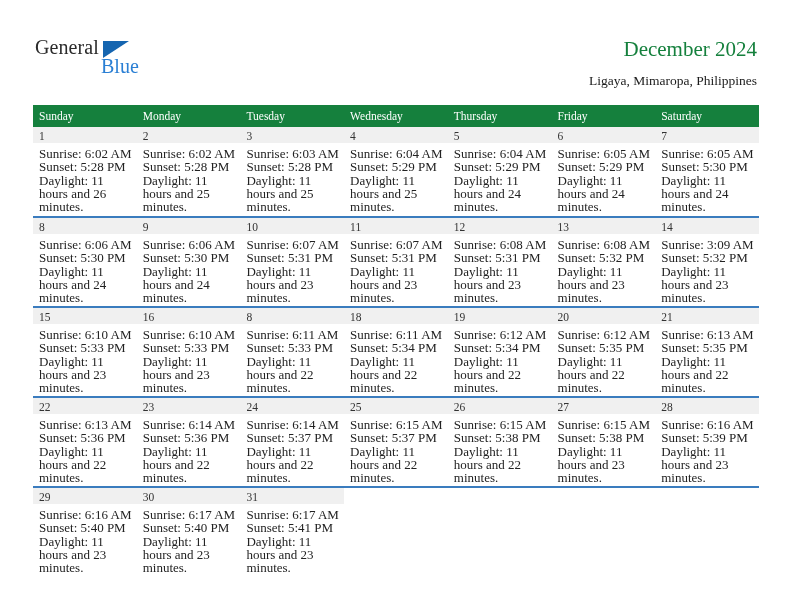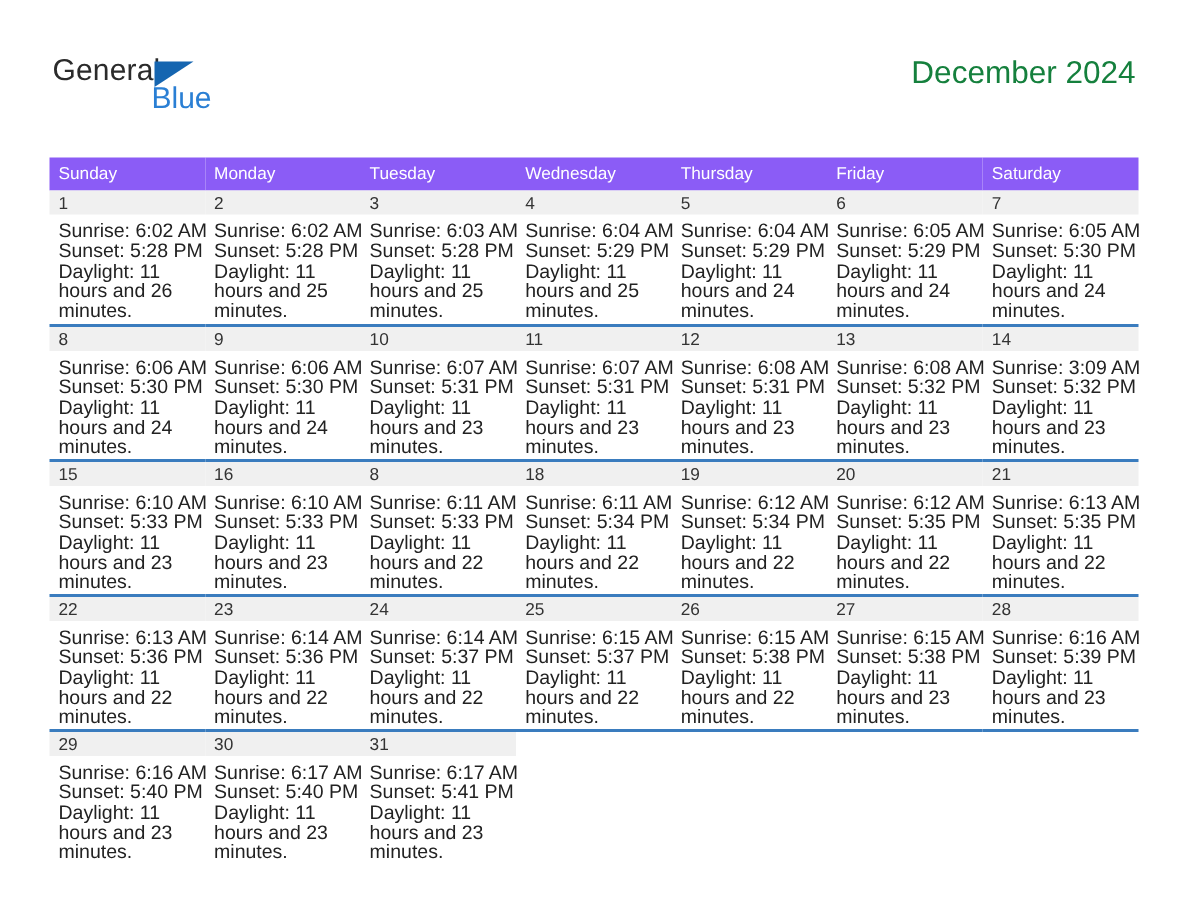--- a/index.html
+++ b/index.html
@@ -12,20 +12,21 @@
     background: #ffffff;
     font-family: "Liberation Sans", sans-serif;
     color: #000000;
     overflow: hidden;
   }
   .page {
     position: relative;
     width: 792px;
     height: 612px;
     box-sizing: border-box;
+    font-family: Liberation Serif, serif;
   }
 
   
   .header {
     position: absolute;
     left: 0;
     top: 0;
     width: 792px;
     height: 100px;
   }
@@ -90,21 +91,21 @@
   
   .calendar {
     position: absolute;
     left: 33px;
     top: 105px;
     width: 726px;
     border-collapse: collapse;
     table-layout: fixed;
   }
   .calendar th {
-    background: #8b5cf6;
+    background: #15803d;
     color: #ffffff;
     font-size: 11.5px;
     font-weight: normal;
     text-align: left;
     padding: 5px 0 5px 6px;
     height: 12px;
     box-sizing: border-box;
     border: none;
   }
   .week {
@@ -151,20 +152,21 @@
 <div class="page">
 
   <div class="header">
     <div class="logo">
       <span class="logo-general">General</span>
       <span class="logo-triangle"></span>
       <span class="logo-blue">Blue</span>
     </div>
     <div class="title-block">
       <div class="title-month">December 2024</div>
+      <div class="title-location">Ligaya, Mimaropa, Philippines</div>
     </div>
   </div>
 
   <table class="calendar">
     <thead>
       <tr>
         <th>Sunday</th>
         <th>Monday</th>
         <th>Tuesday</th>
         <th>Wednesday</th>

